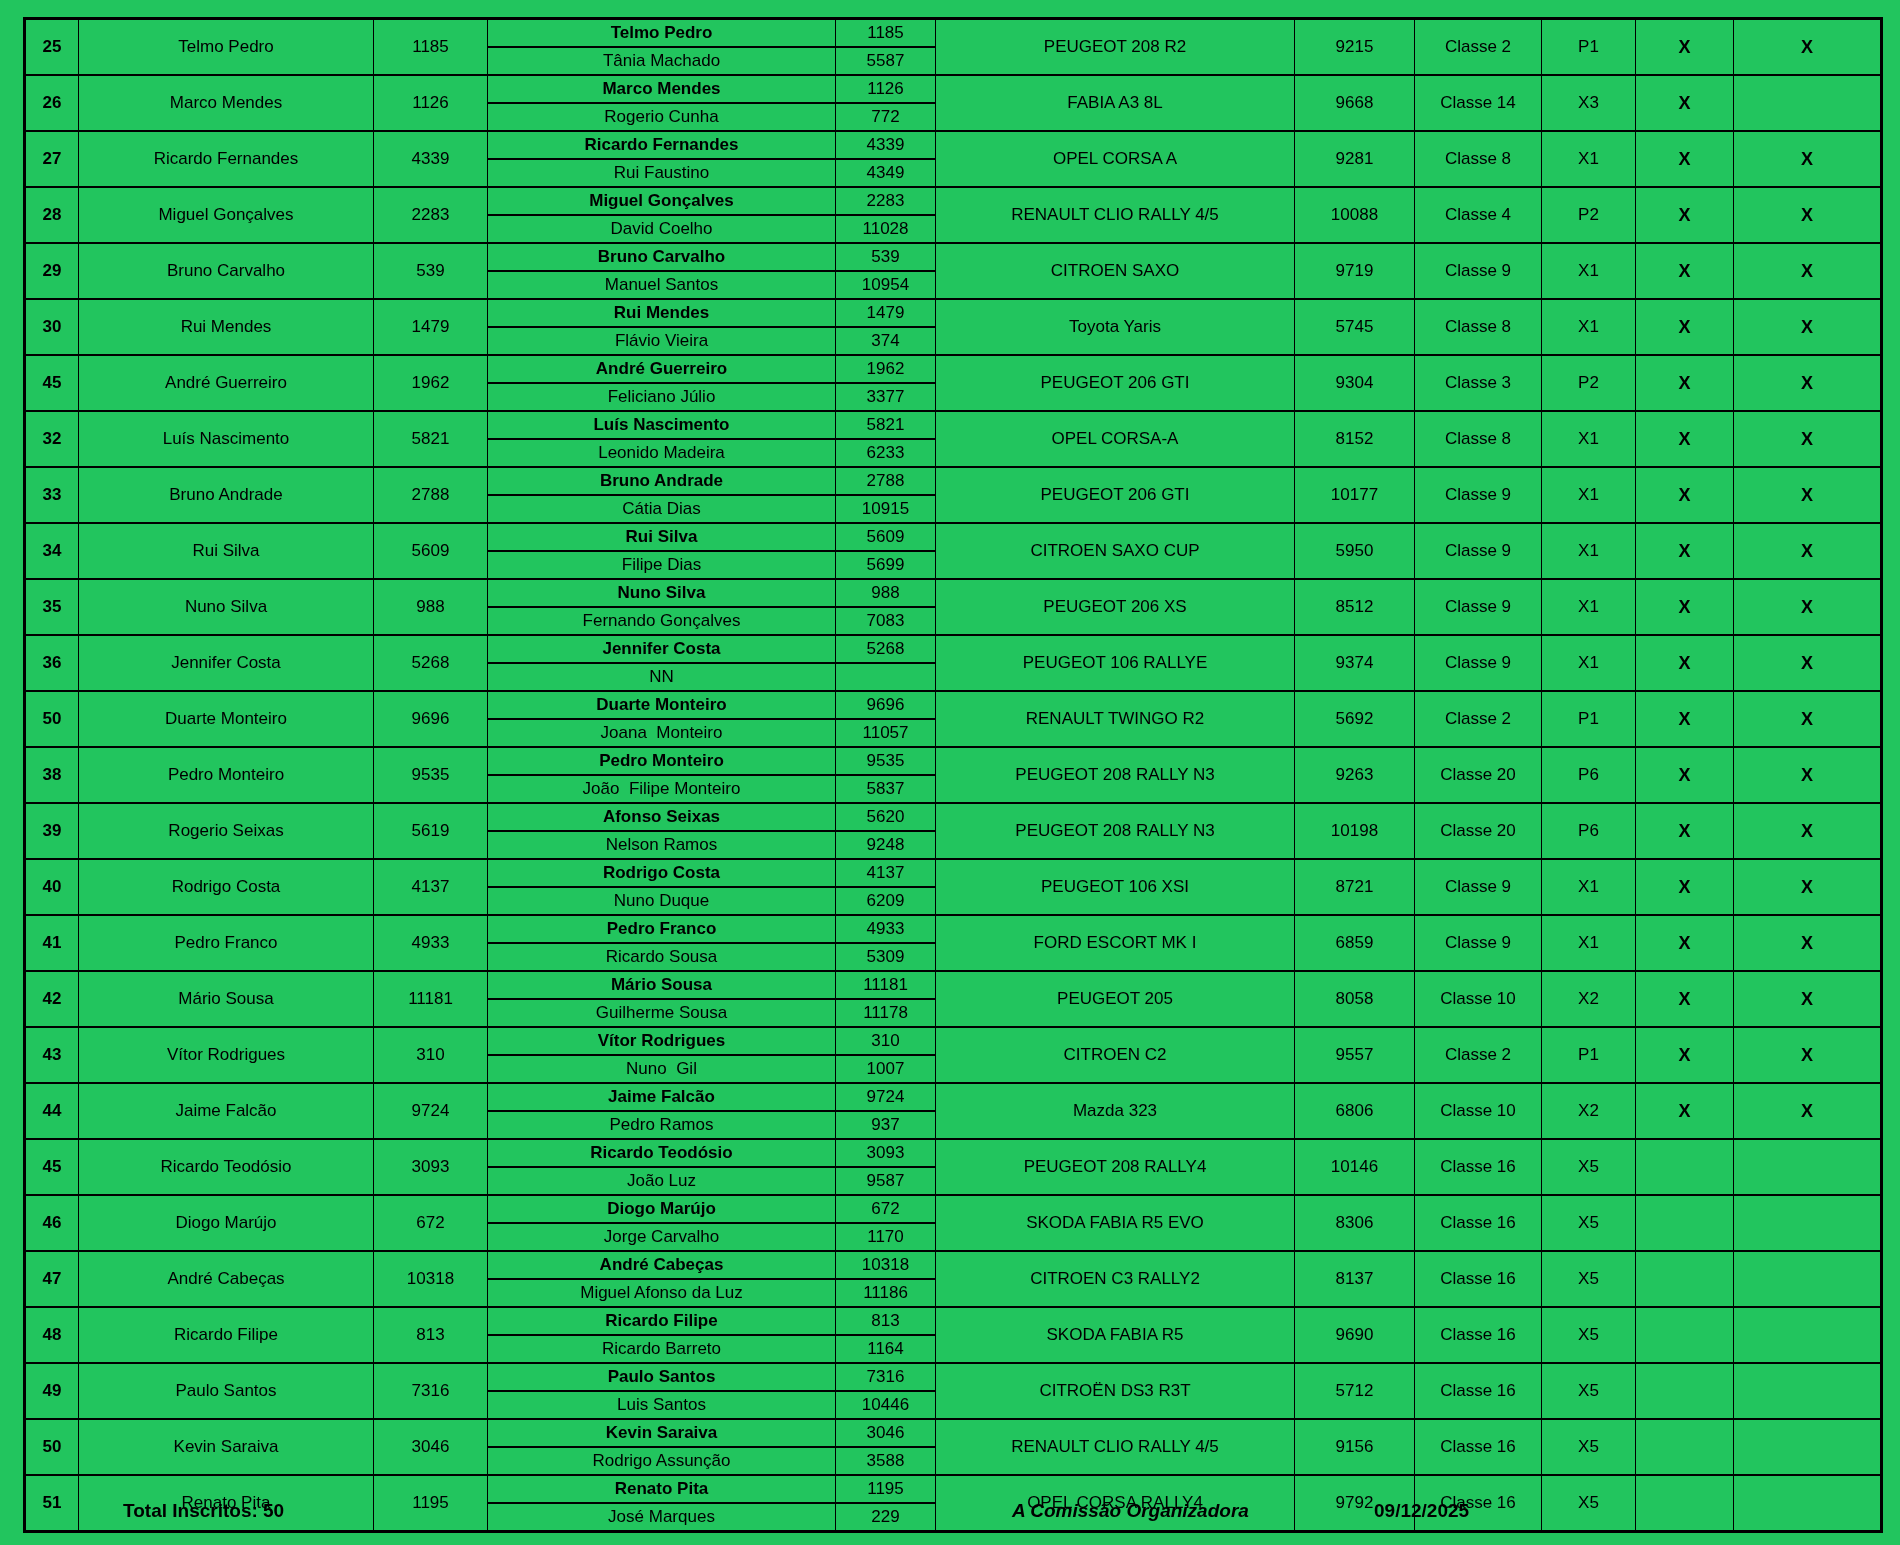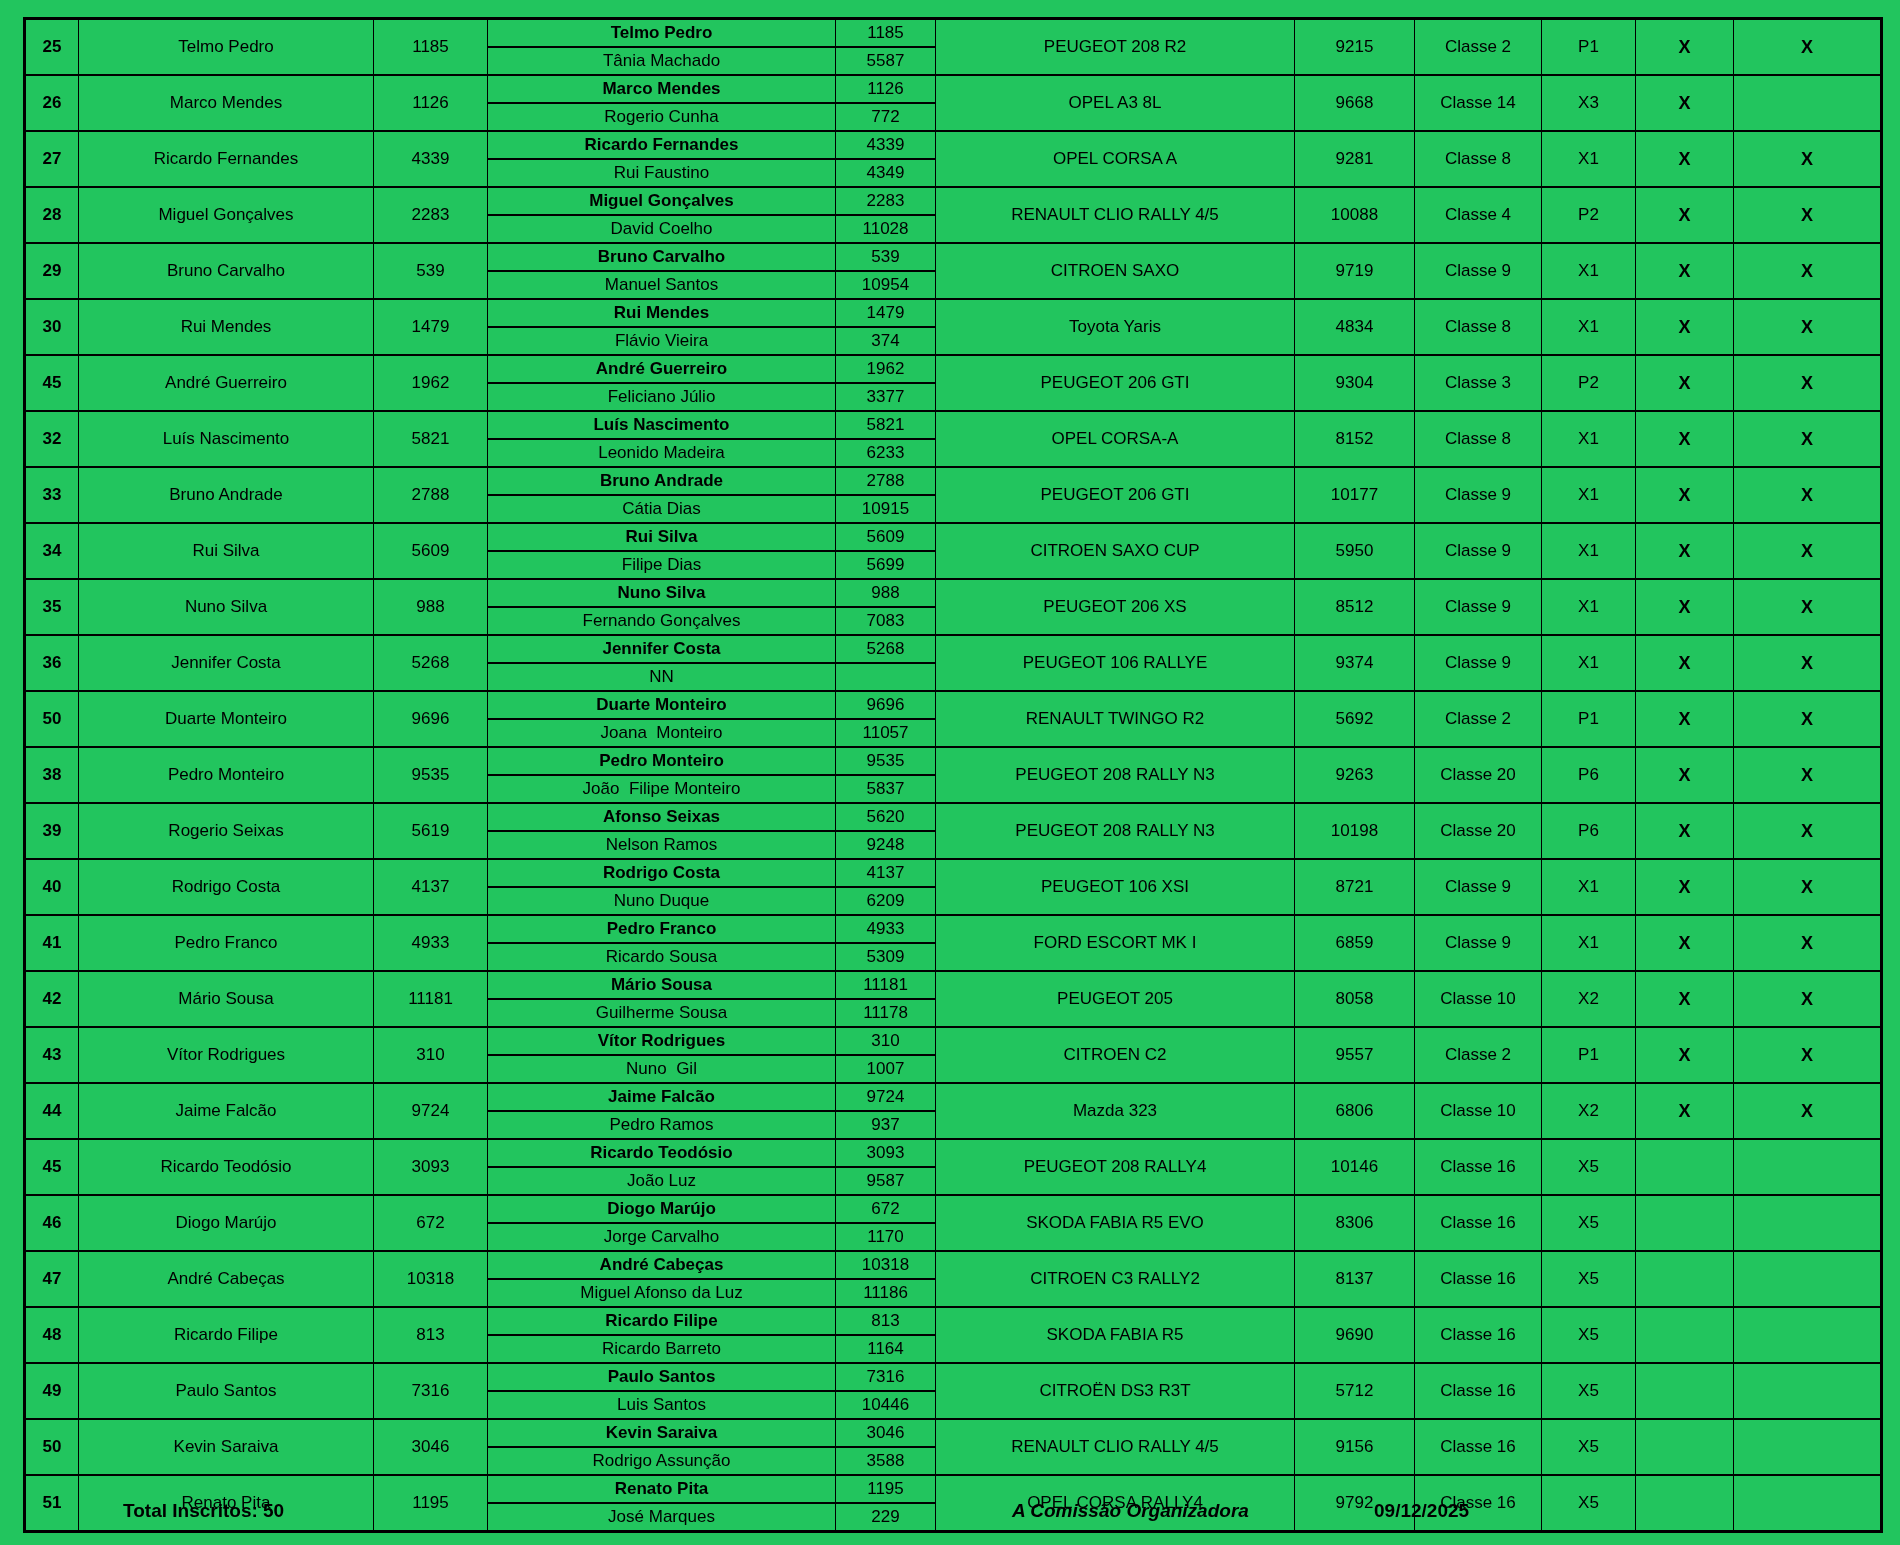--- a/index.html
+++ b/index.html
@@ -96,21 +96,21 @@
         <tr>
           <td>Tânia Machado</td>
           <td>5587</td>
         </tr>
         <tr class="entry-top">
           <td class="bold" rowspan="2">26</td>
           <td rowspan="2">Marco Mendes</td>
           <td rowspan="2">1126</td>
           <td class="bold divider">Marco Mendes</td>
           <td class="divider">1126</td>
-          <td rowspan="2">OPEL A3 8L</td>
+          <td rowspan="2">FABIA A3 8L</td>
           <td rowspan="2">9668</td>
           <td rowspan="2">Classe 14</td>
           <td rowspan="2">X3</td>
           <td class="xmark" rowspan="2">X</td>
           <td class="xmark" rowspan="2"></td>
         </tr>
         <tr>
           <td>Rogerio Cunha</td>
           <td>772</td>
         </tr>
@@ -165,21 +165,21 @@
           <td>Manuel Santos</td>
           <td>10954</td>
         </tr>
         <tr class="entry-top">
           <td class="bold" rowspan="2">30</td>
           <td rowspan="2">Rui Mendes</td>
           <td rowspan="2">1479</td>
           <td class="bold divider">Rui Mendes</td>
           <td class="divider">1479</td>
           <td rowspan="2">Toyota Yaris</td>
-          <td rowspan="2">4834</td>
+          <td rowspan="2">5745</td>
           <td rowspan="2">Classe 8</td>
           <td rowspan="2">X1</td>
           <td class="xmark" rowspan="2">X</td>
           <td class="xmark" rowspan="2">X</td>
         </tr>
         <tr>
           <td>Flávio Vieira</td>
           <td>374</td>
         </tr>
         <tr class="entry-top">

